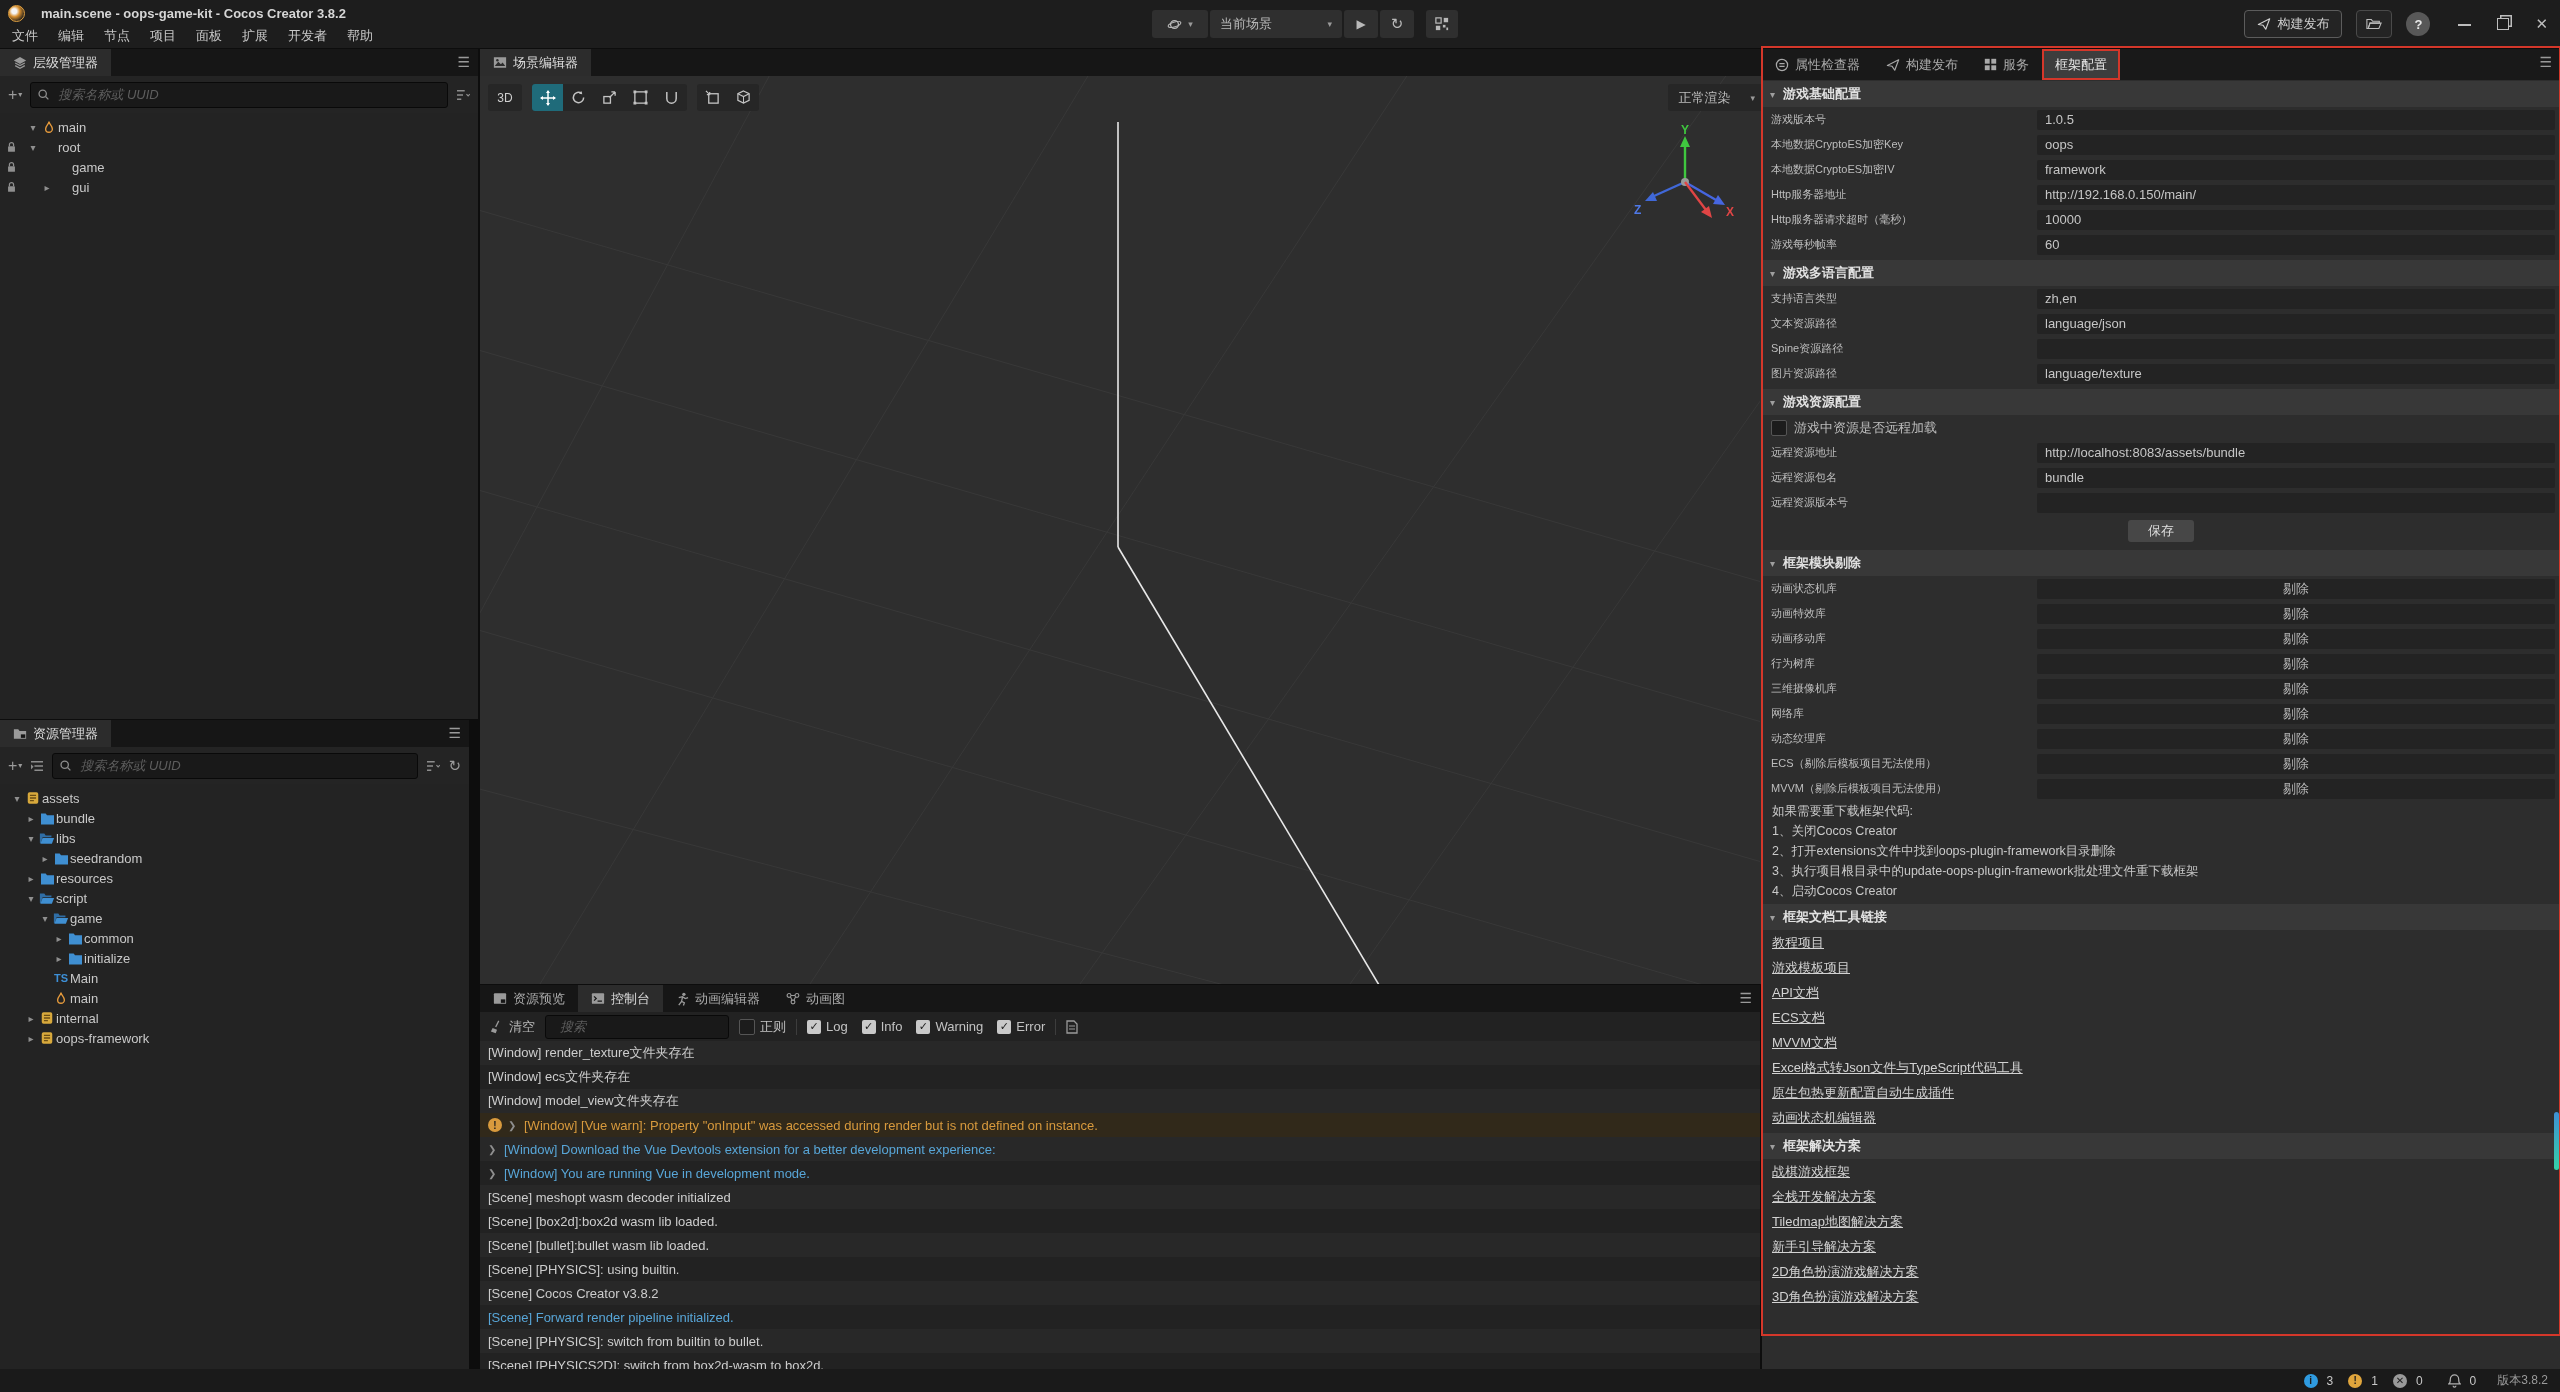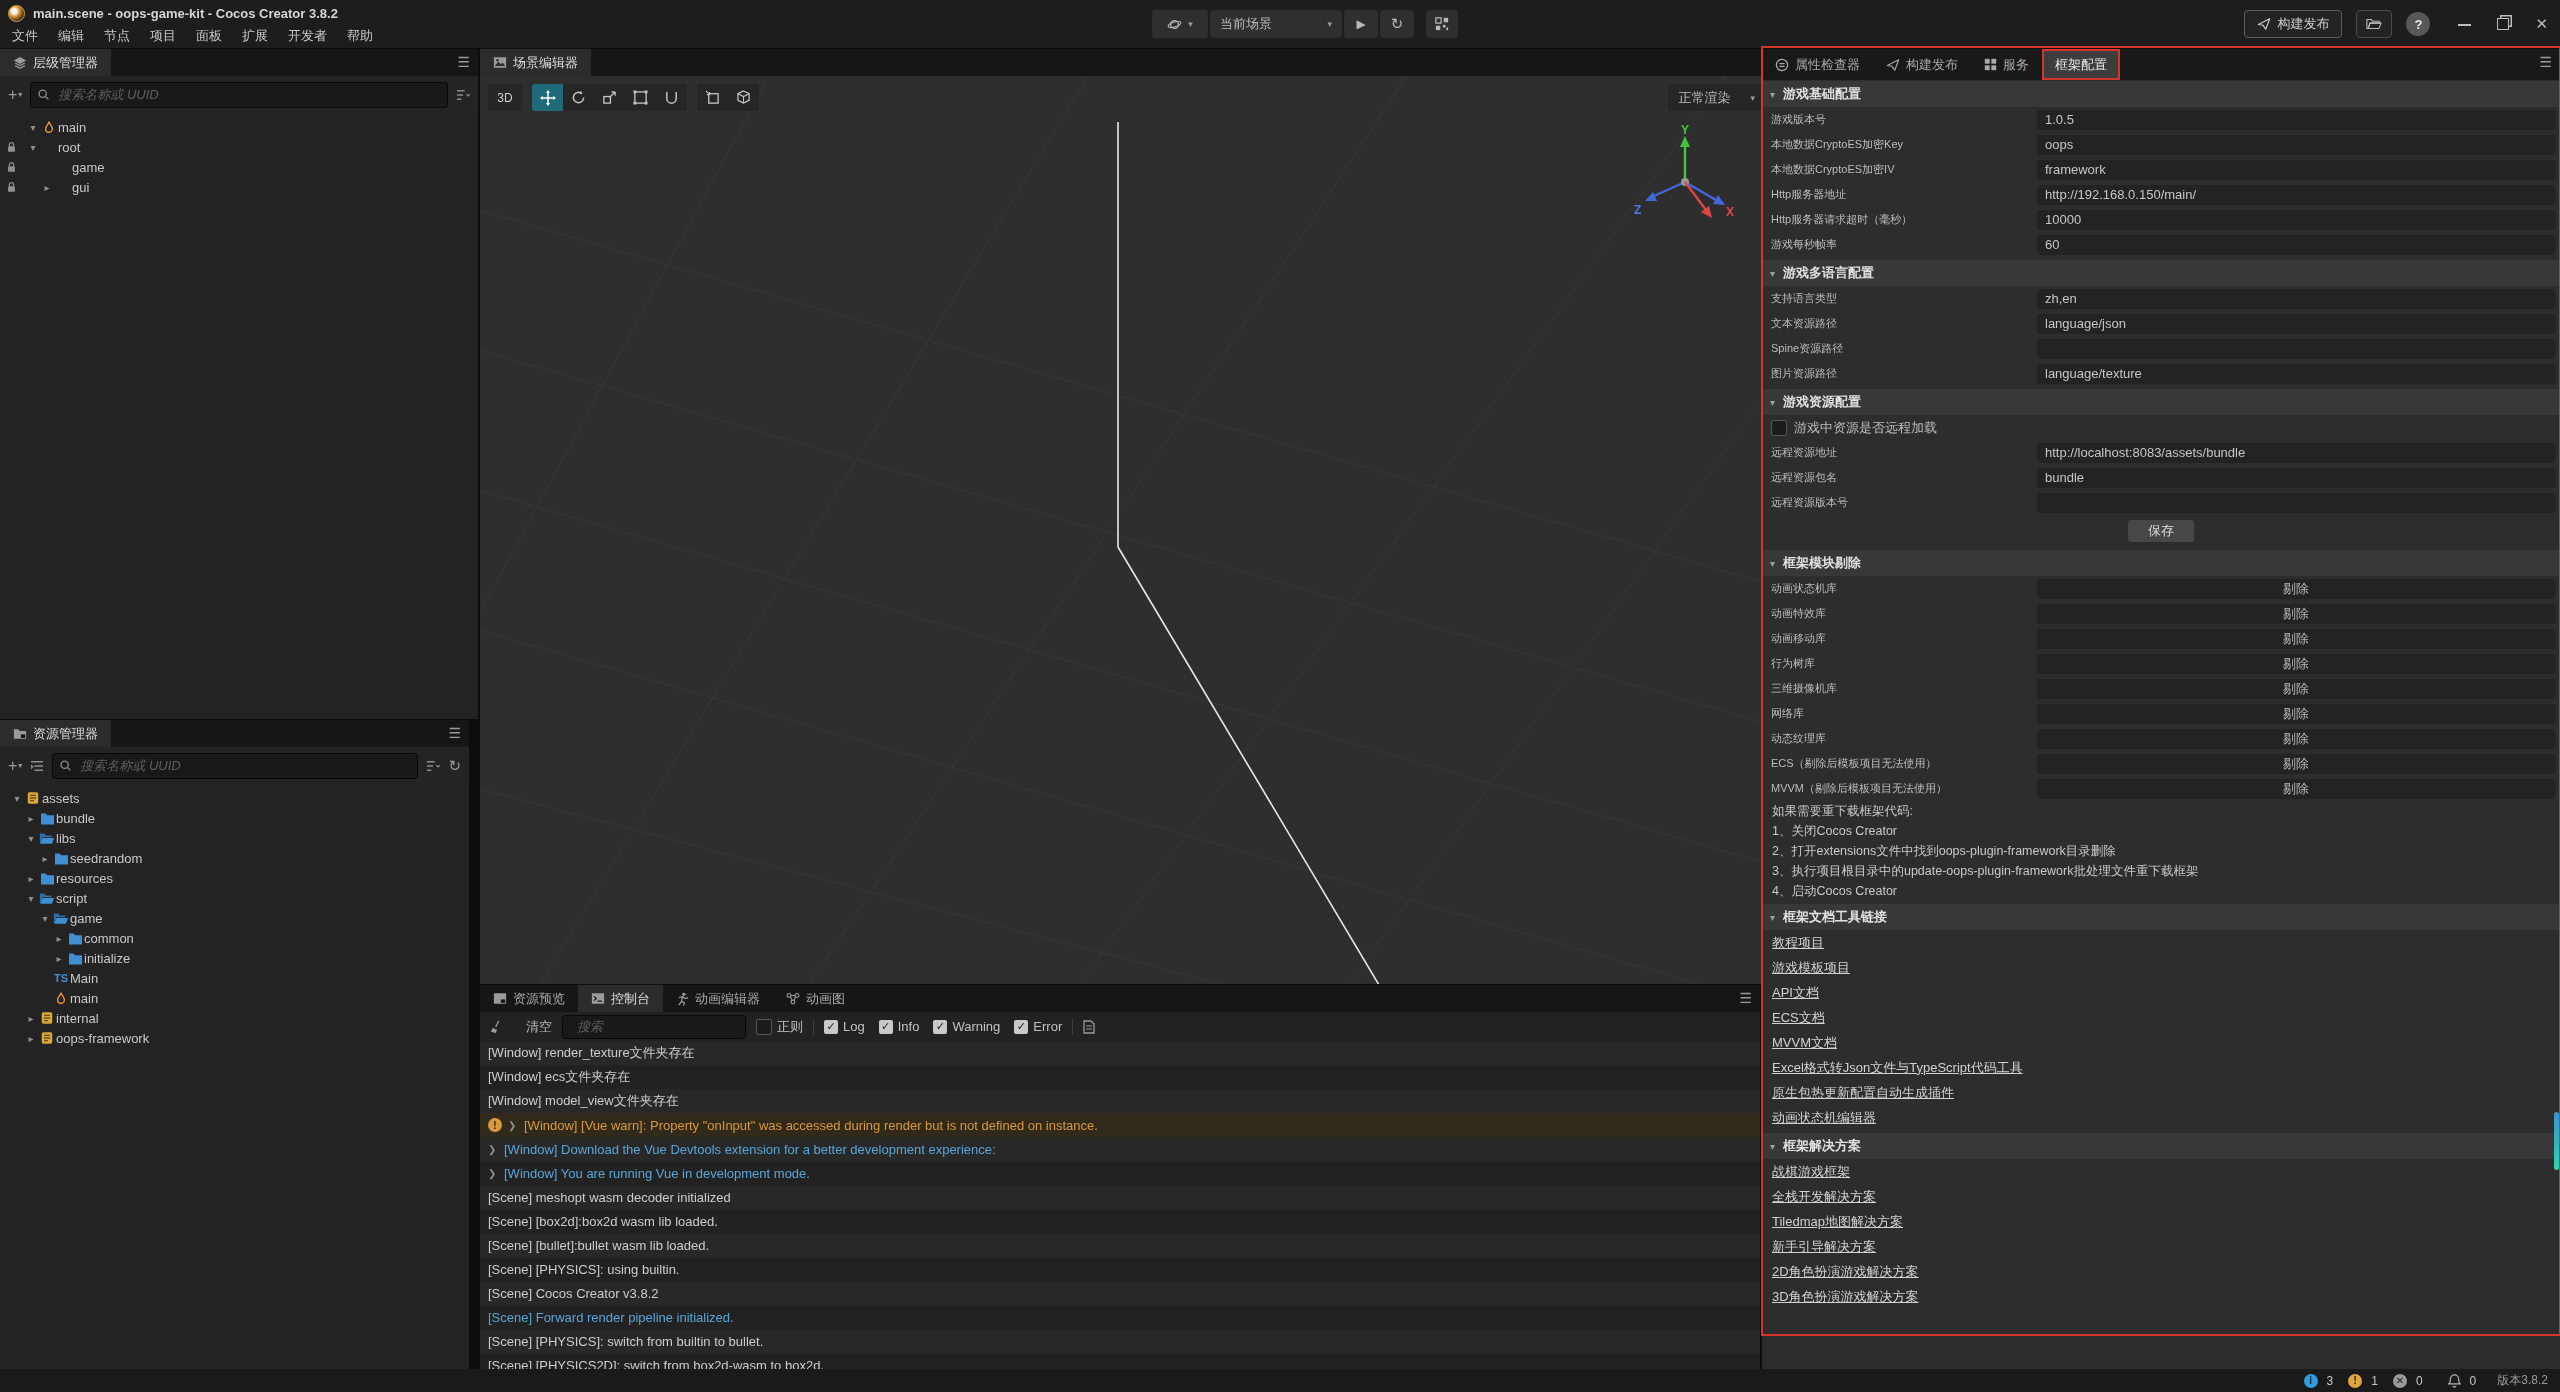--- a/index.html
+++ b/index.html
@@ -2,21 +2,21 @@
 <html><head>
 <meta charset="utf-8">
 <style>
   html,body{margin:0;padding:0;background:#0d0d0d;}
   #app{position:relative;width:2560px;height:1392px;background:#0d0d0d;
        font-family:"Liberation Sans","DejaVu Sans",sans-serif;color:#cfcfcf;
        font-size:13px;overflow:hidden;-webkit-font-smoothing:antialiased;}
   .panel{position:absolute;background:#242424;overflow:hidden;}
   
   #titlebar{position:absolute;left:0;top:0;width:2560px;height:48px;background:#1d1d1d;}
-  #title-row{position:absolute;left:8px;top:3px;height:20px;display:flex;align-items:center;gap:8px;}
+  #title-row{position:absolute;left:8px;top:3px;height:20px;display:flex;align-items:center;gap:16px;}
   #logo{width:15px;height:15px;border-radius:50%;background:radial-gradient(circle at 35% 35%,#f5f5f5 18%,#d88f2e 40%,#1d1d1d 78%);border:1px solid #e0a040;}
   #window-title{color:#d6d6d6;font-weight:bold;font-size:13px;}
   #menubar{position:absolute;left:2px;top:25px;height:22px;display:flex;align-items:center;}
   .menu-item{padding:0 10px;color:#c7c7c7;font-size:13px;line-height:22px;cursor:default;}
   #top-center{position:absolute;left:1152px;top:10px;height:28px;display:flex;align-items:center;gap:2px;}
   .tbtn{height:28px;background:#2f2f2f;border-radius:3px;display:flex;align-items:center;justify-content:center;color:#b9b9b9;}
   .chevdn{font-size:9px;color:#9a9a9a;margin-left:6px;}
   #top-right{position:absolute;right:12px;top:10px;height:28px;display:flex;align-items:center;gap:14px;}
   #build-btn{height:26px;padding:0 12px;border:1px solid #5c5c5c;border-radius:4px;display:flex;align-items:center;gap:6px;color:#cfcfcf;background:#242424;}
   #folder-btn{width:34px;height:26px;border:1px solid #4a4a4a;border-radius:4px;display:flex;align-items:center;justify-content:center;background:#242424;}
@@ -572,21 +572,21 @@
             <circle cx="3.5" cy="3.5" r="2.2" fill="none" stroke="#9a9a9a" stroke-width="1.3"></circle>
             <circle cx="12.5" cy="3.5" r="2.2" fill="none" stroke="#9a9a9a" stroke-width="1.3"></circle>
             <circle cx="8" cy="11" r="2.2" fill="none" stroke="#9a9a9a" stroke-width="1.3"></circle>
             <path d="M5 5l2 4M11 5 9 9M5.7 3.5h4.6" stroke="#9a9a9a" stroke-width="1.2"></path>
           </svg>
           <span>动画图</span>
         </div>
         <span class="hamburger">☰</span>
     </div>
     <div id="console-toolbar">
-      <span class="iconbtn" style="gap:22px">
+      <span class="iconbtn" style="gap:5px">
         <svg width="14" height="14" viewBox="0 0 16 16">
             <path d="M10 1 6.5 8" stroke="#9a9a9a" stroke-width="1.5"></path>
             <path d="M3 9l5 2-1.5 4L1 13z" fill="#9a9a9a"></path>
           </svg>
         <span style="color:#b9b9b9">清空</span>
       </span>
       <div class="searchbox" style="flex:none;width:170px;height:22px">
         <svg width="12" height="12" viewBox="0 0 16 16">
             <circle cx="7" cy="7" r="4.5" fill="none" stroke="#8d8d8d" stroke-width="1.6"></circle>
             <path d="M10.5 10.5 14 14" stroke="#8d8d8d" stroke-width="1.6"></path>

